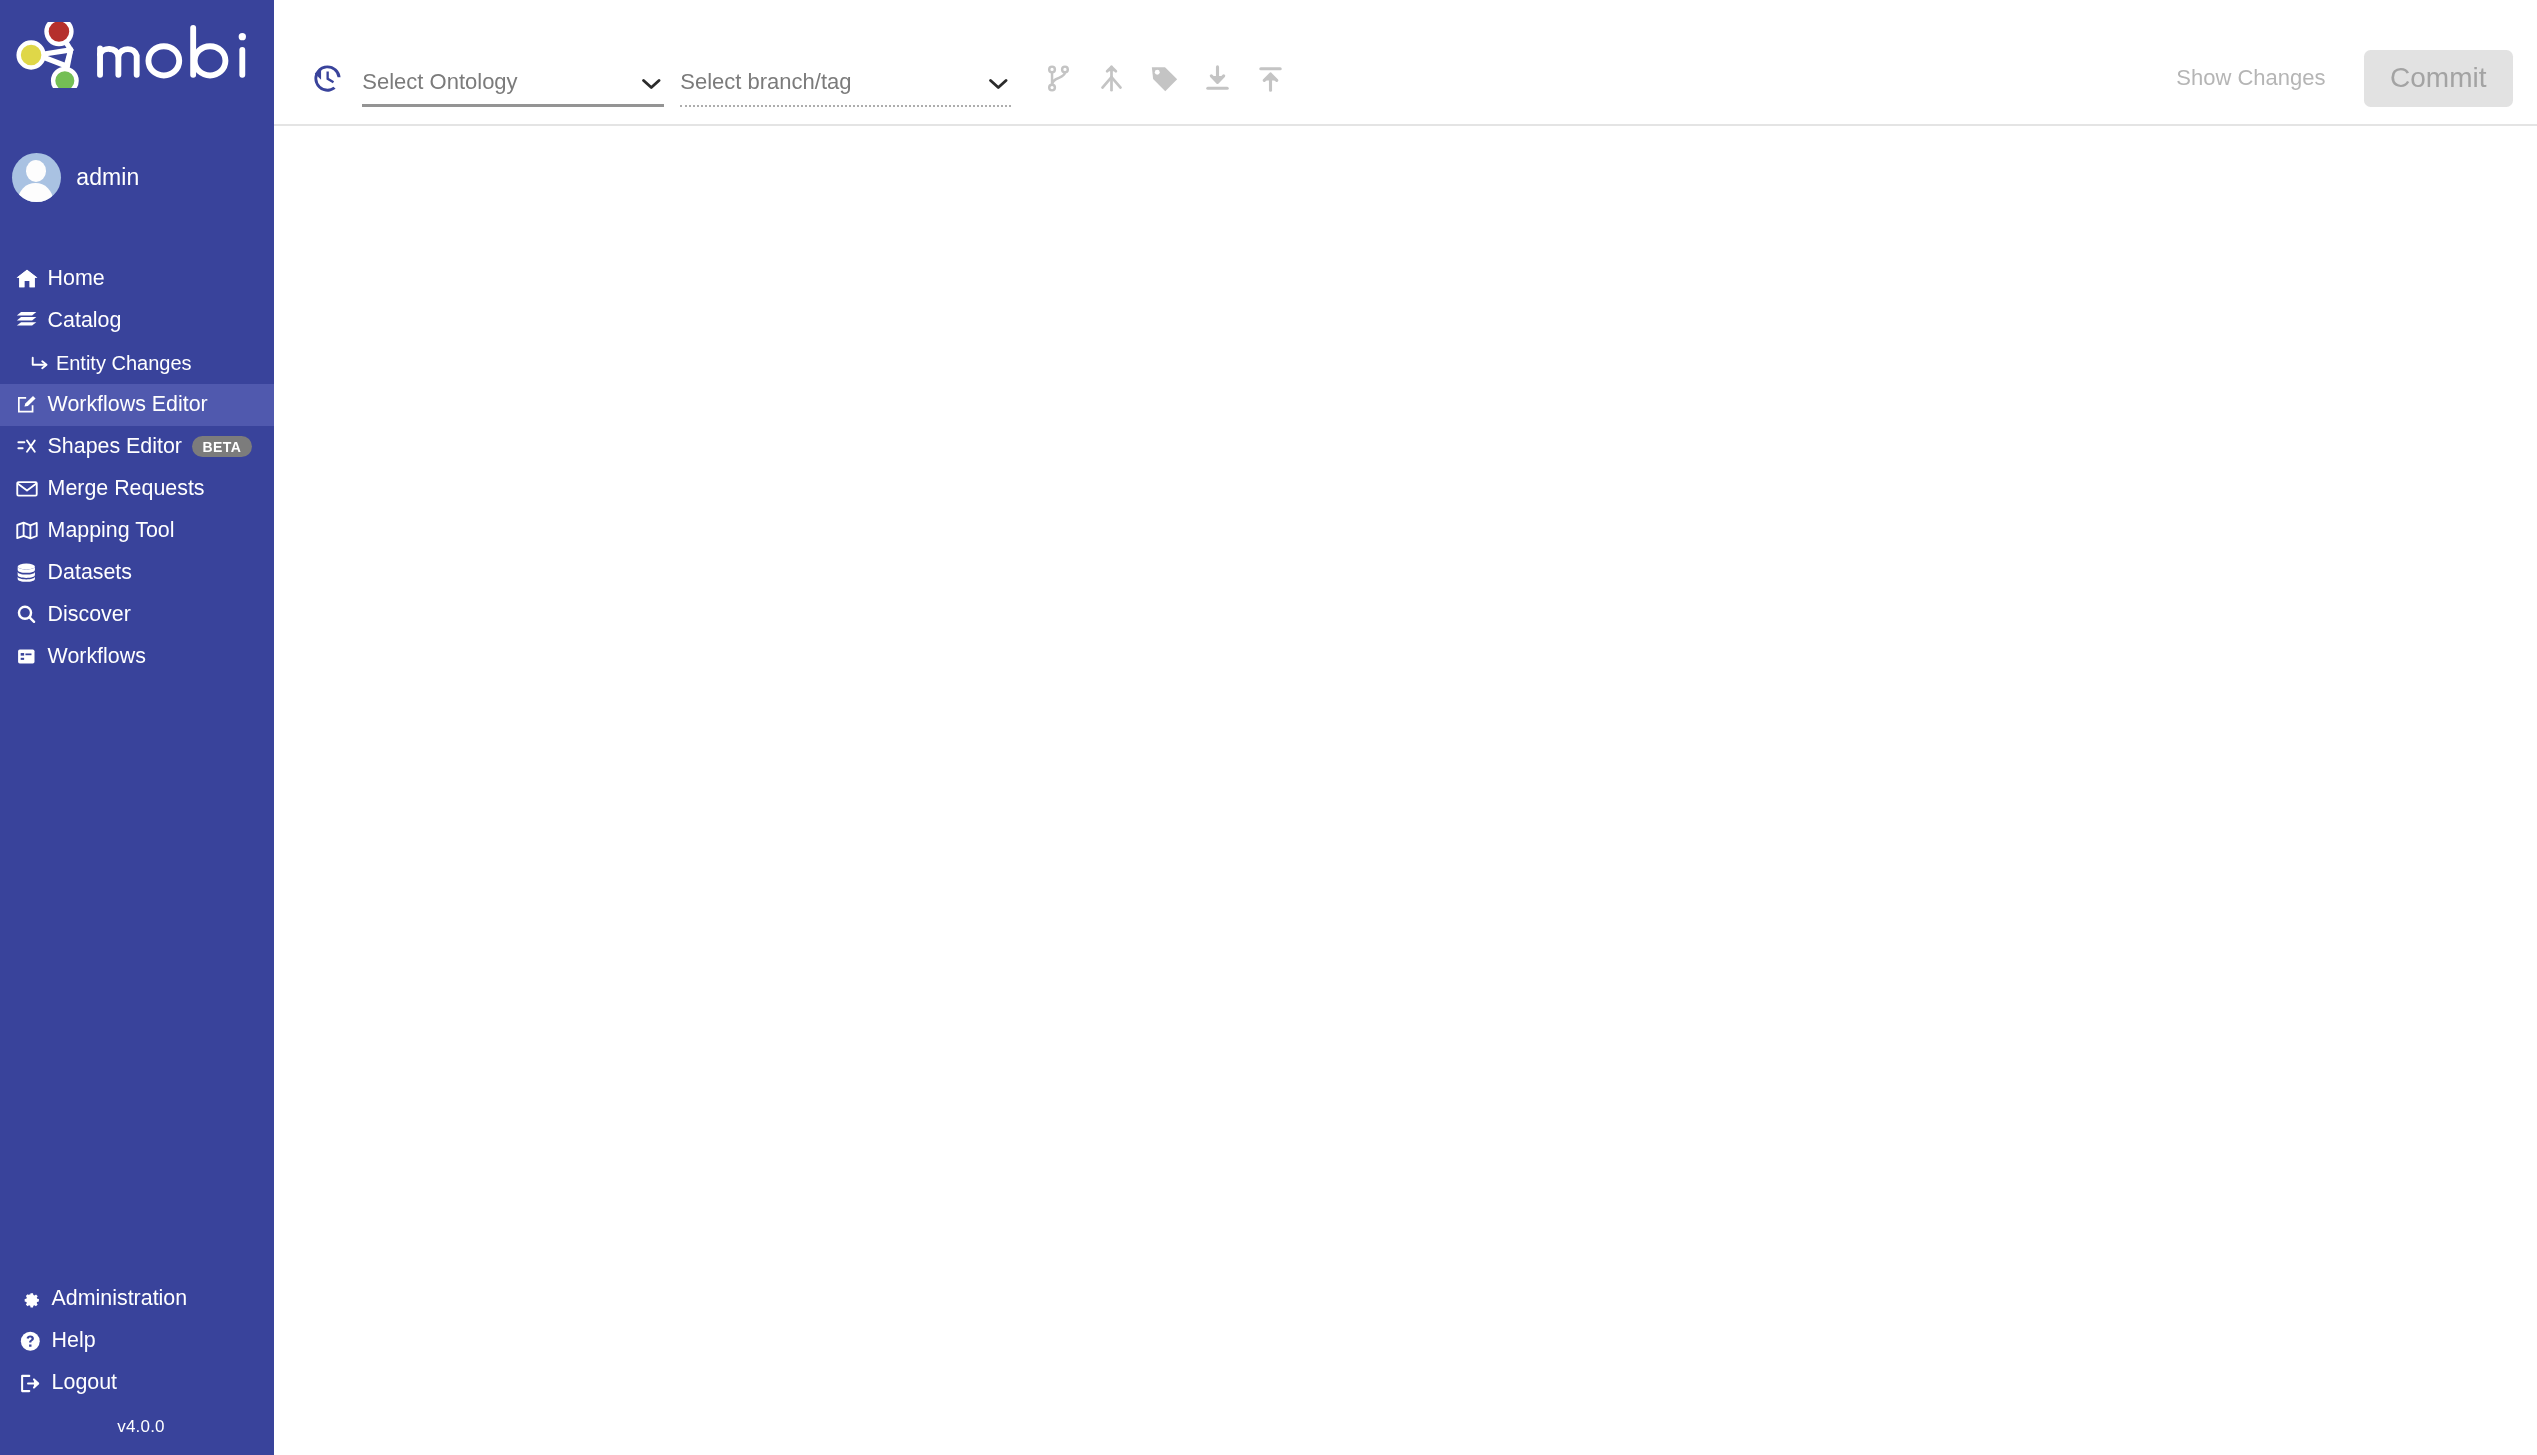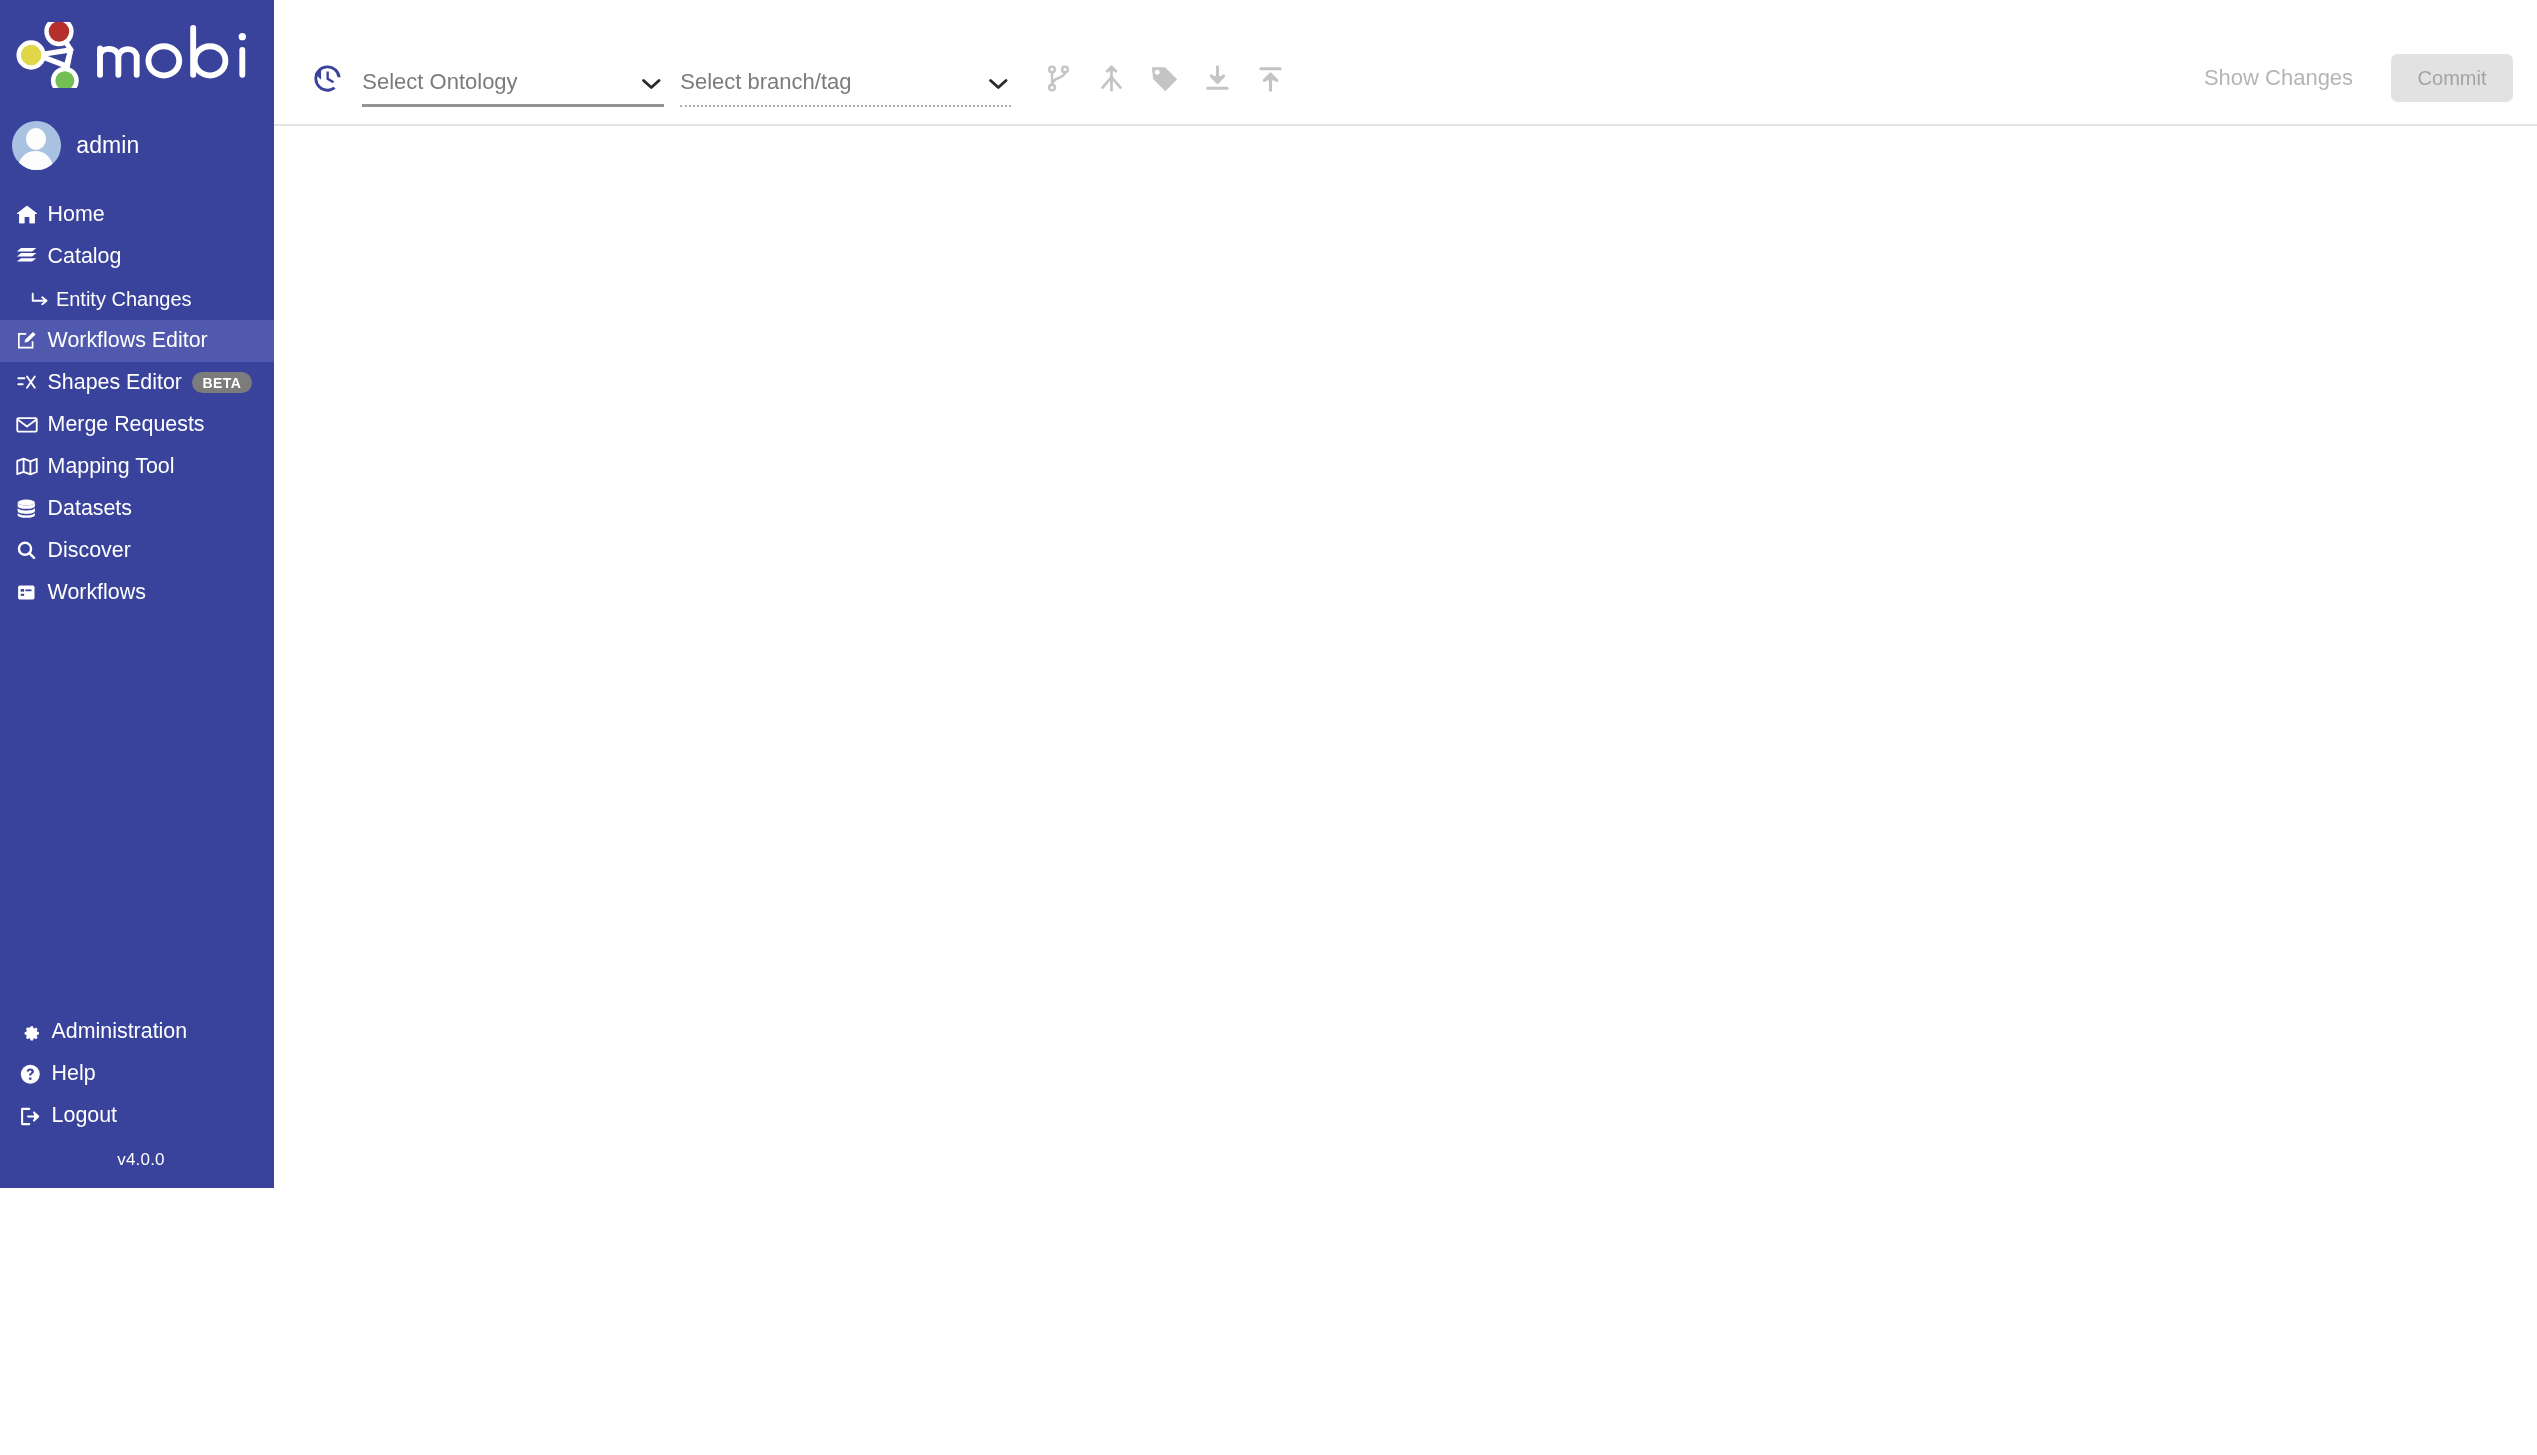--- a/index.html
+++ b/index.html
@@ -14,26 +14,27 @@
   .app {
     display: flex;
     width: 2538px;
     height: 1455px;
   }
 
   
   .sidebar {
     width: 274px;
     min-width: 274px;
-    height: 1188px;
+    height: 1455px;
     background: #39439b;
     display: flex;
     flex-direction: column;
     position: relative;
     color: #ffffff;
+    gap: 32px;
   }
 
   .logo-block {
     height: 110px;
     display: flex;
     align-items: center;
     padding-left: 13.3px;
   }
   .logo-svg { display: block; }
 
@@ -207,21 +208,21 @@
     color: #b5b5b5;
     background: transparent;
     border: none;
     padding: 11.8px 16px;
     cursor: default;
     font-family: "Liberation Sans", sans-serif;
     white-space: nowrap;
     text-align: center;
   }
   .commit-btn {
-    font-size: 20px;
+    font-size: 28px;
     color: #a3a3a3;
     background: #e2e2e2;
     border: none;
     border-radius: 6.6px;
     padding: 12.5px 26.5px;
     margin-left: 22px;
     cursor: default;
     font-family: "Liberation Sans", sans-serif;
     white-space: nowrap;
   }

